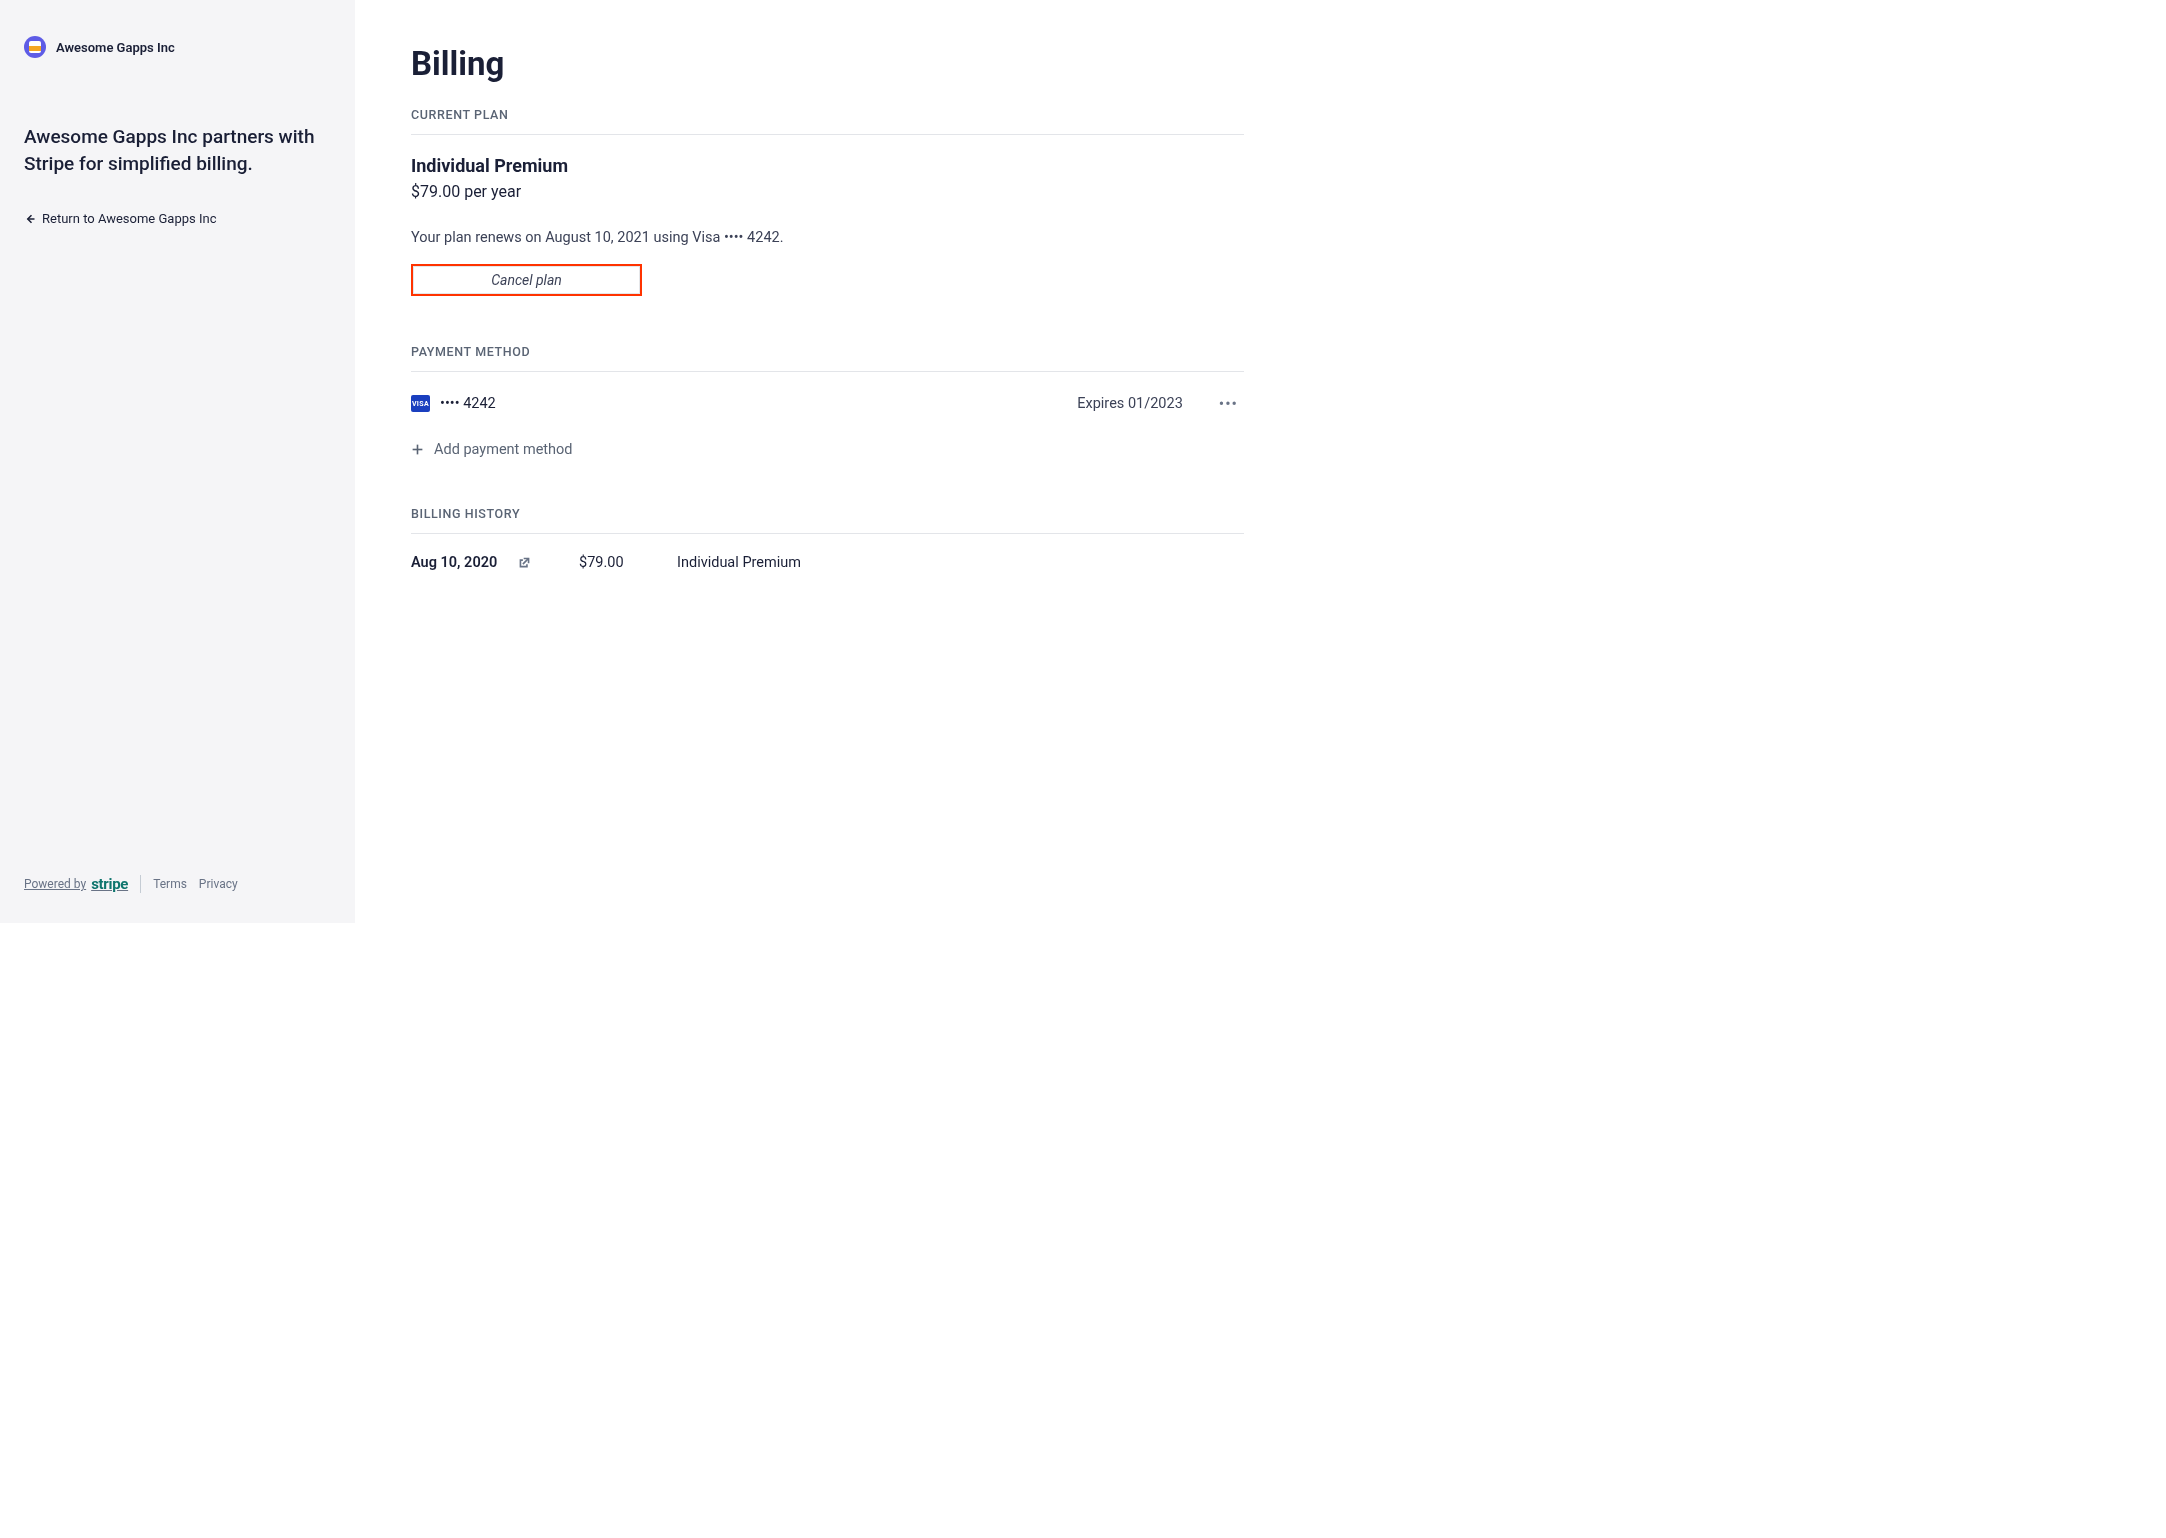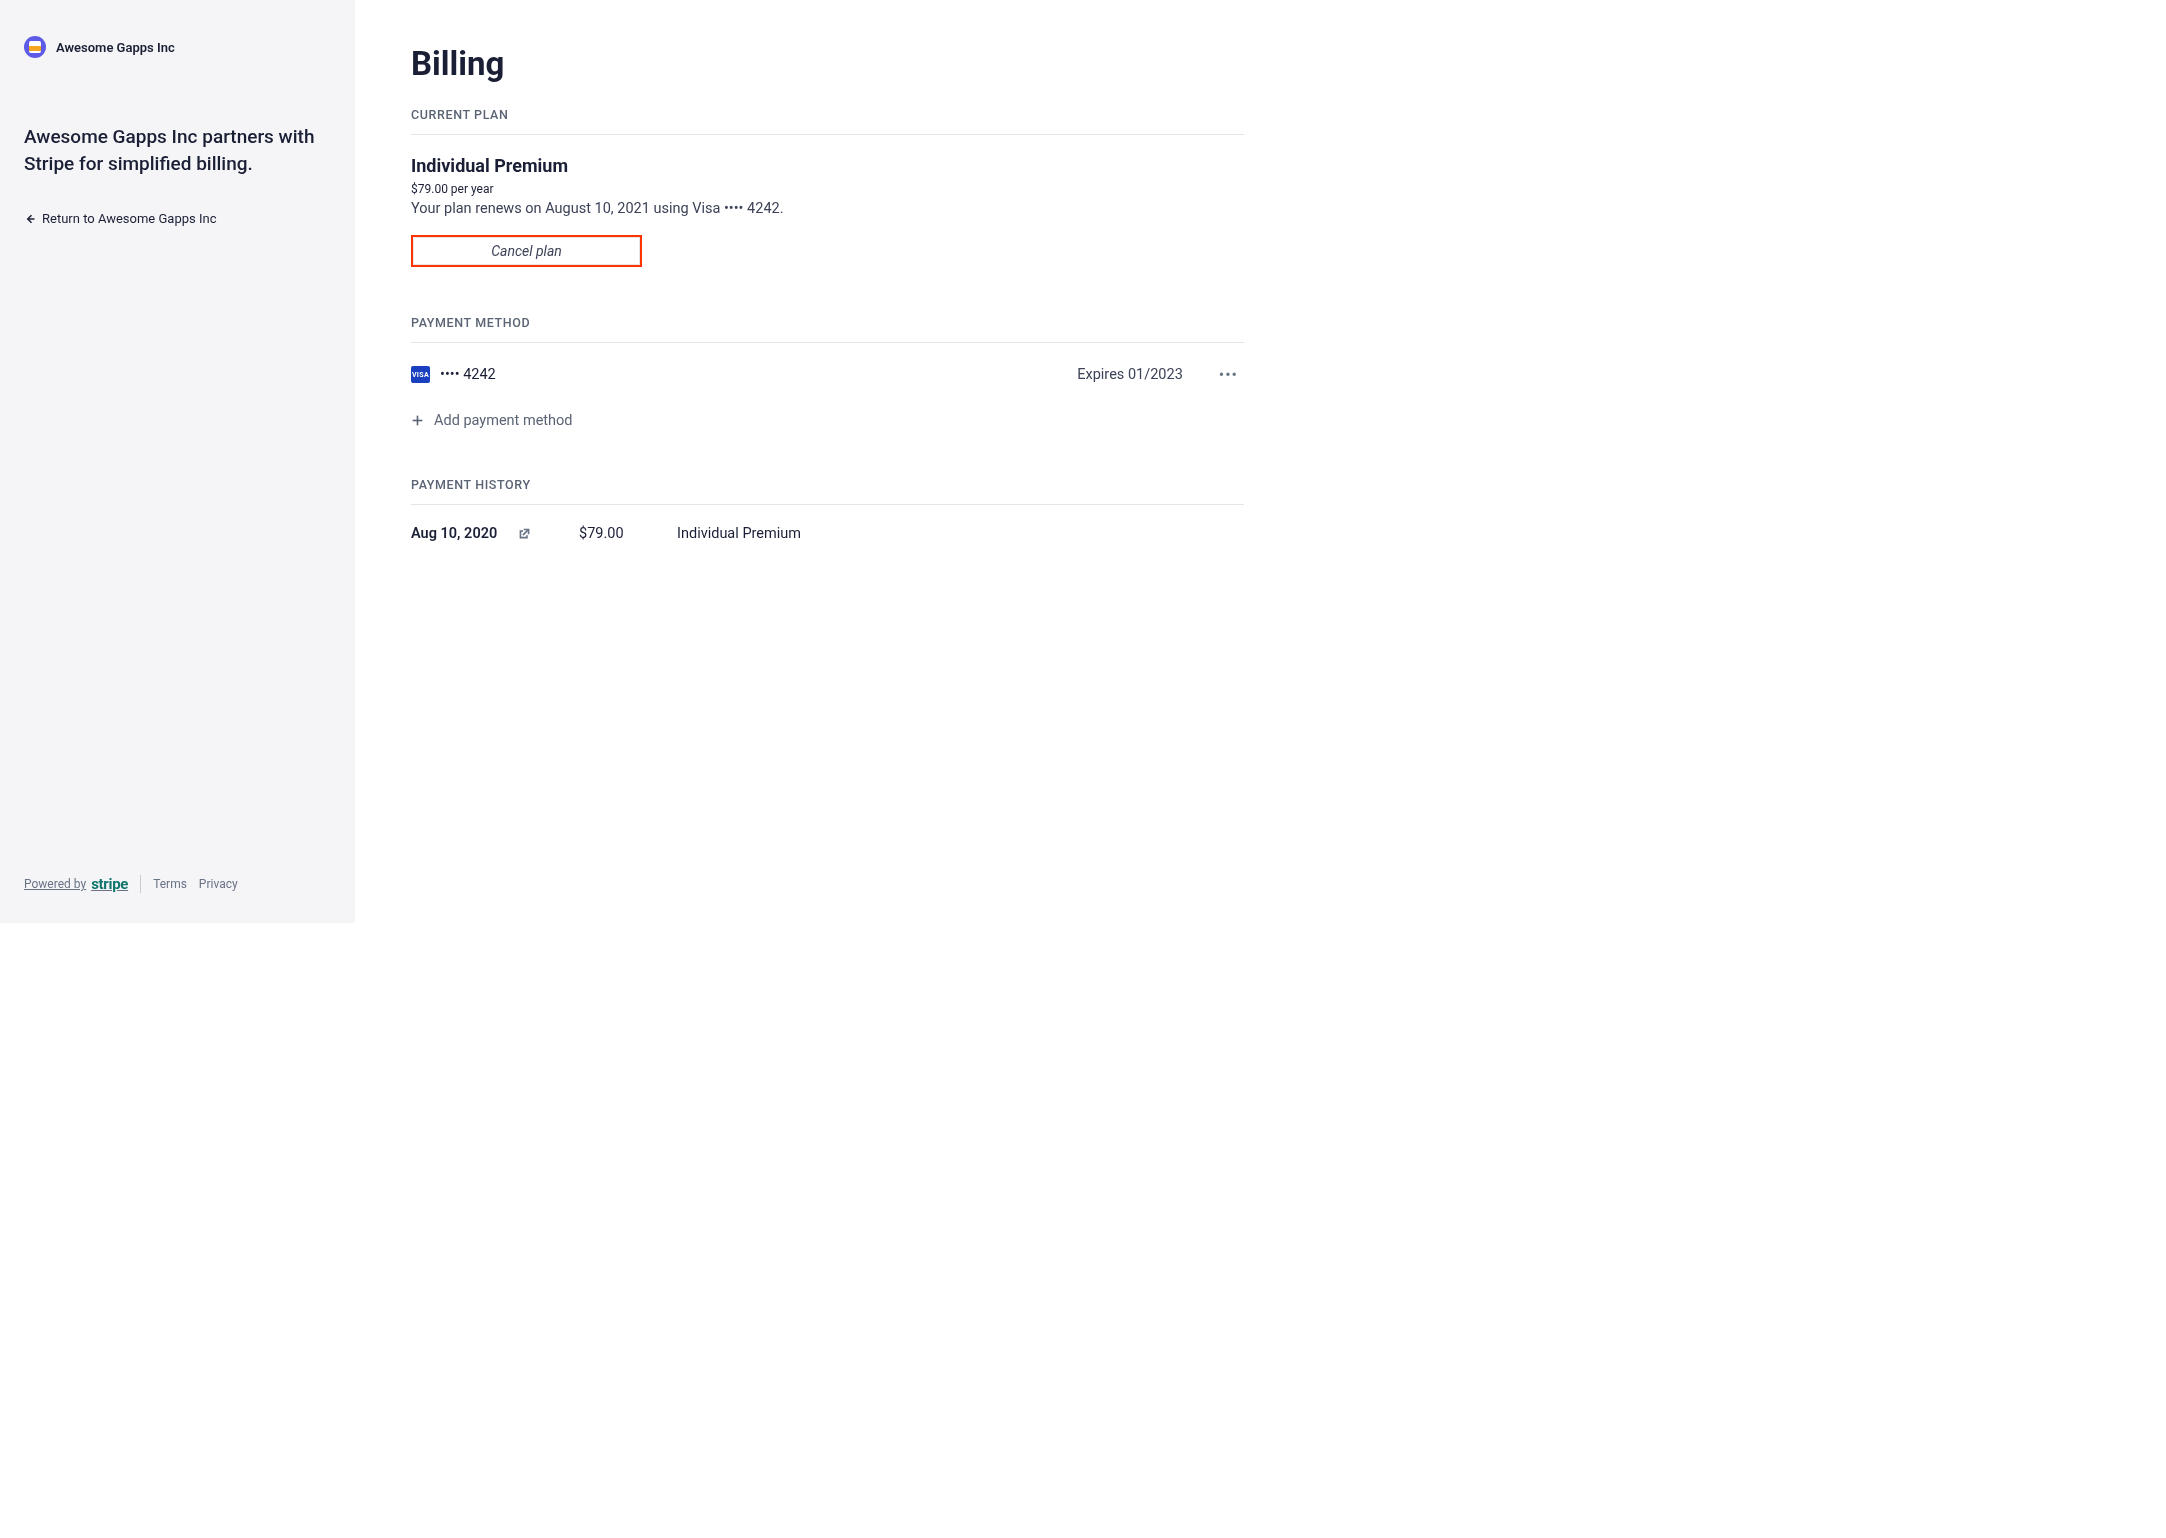--- a/index.html
+++ b/index.html
@@ -127,23 +127,23 @@
       border-top: 1px solid #e3e5e9;
       margin-bottom: 20px;
     }
     .plan-name {
       font-size: 18px;
       font-weight: 700;
       color: #1a1f36;
       margin-bottom: 6px;
     }
     .plan-price {
-      font-size: 12px;
-      color: #1a1f36;
-      margin-bottom: 4px;
+      font-size: 16px;
+      color: #1a1f36;
+      margin-bottom: 28px;
     }
     .plan-renew {
       font-size: 14.5px;
       color: #3c4257;
       margin-bottom: 18px;
     }
     .cancel-button {
       width: 231px;
       height: 32px;
       display: flex;
@@ -274,21 +274,21 @@
     <div class="add-payment-row">
       <svg viewBox="0 0 16 16" fill="none" stroke="currentColor" stroke-width="2">
         <path d="M8 2 V14"></path>
           <path d="M2 8 H14"></path>
       </svg>
       <span>Add payment method</span>
     </div>
   </div>
 
   <div class="section">
-    <div class="section-label">PAYMENT HISTORY</div>
+    <div class="section-label">BILLING HISTORY</div>
     <hr class="section-divider">
     <div class="history-row">
       <span class="history-date">
         <span>Aug 10, 2020</span>
         <svg viewBox="0 0 16 16" fill="none" stroke="currentColor" stroke-width="2">
           <path d="M7 3 H13 V9"></path>
             <path d="M13 3 L6 10"></path>
             <path d="M11 10 V13 H3 V5 H6"></path>
         </svg>
       </span>

